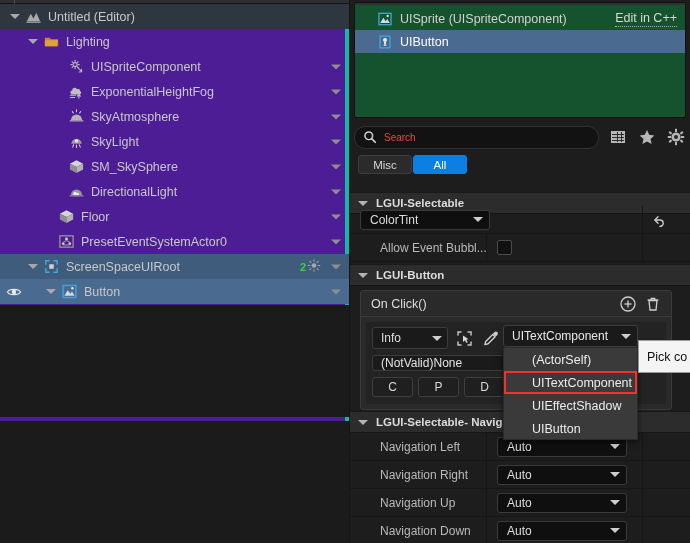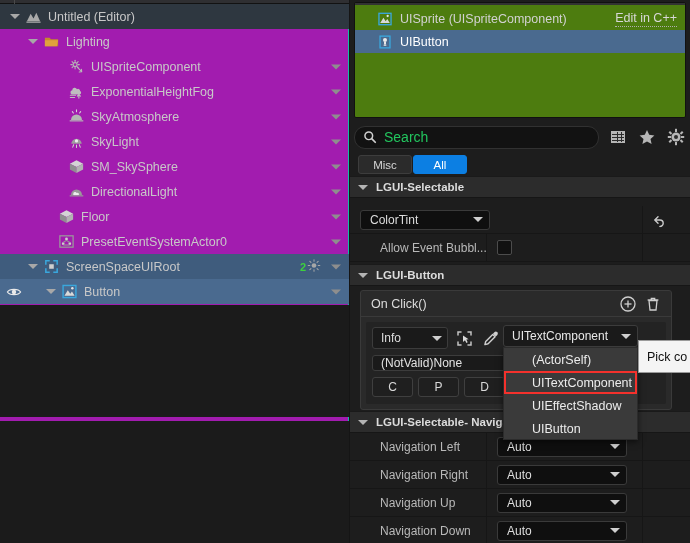--- a/index.html
+++ b/index.html
@@ -8,22 +8,22 @@
     background: #1b1b1b;
     font-family: "Liberation Sans", sans-serif;
     overflow: hidden;
     -webkit-font-smoothing: antialiased;
   }
   #root { position: relative; width: 690px; height: 543px; background: #151515; }
 
   
   #outliner {
     position: absolute; left: 0; top: 0; width: 349px; height: 543px;
-    background: #a21caf;
-    border-right: 1px solid #14b8a6;
+    background: #4c1d95;
+    border-right: 4px solid #14b8a6;
   }
   #outliner-topstrip {
     position: absolute; left: 0; top: 0; width: 349px; height: 4px;
     background: #2f2f32;
     border-bottom: 1px solid #121212;
   }
   #outliner-divider {
     position: absolute; left: 14px; top: 0; width: 1px; height: 4px; background: #4a4a4a;
   }
   #tree { position: absolute; left: 0; top: 4px; width: 349px; height: 417px; }
@@ -60,41 +60,41 @@
   }
 
   
   #details {
     position: absolute; left: 350px; top: 0; width: 340px; height: 543px;
     background: #1d1d1d;
   }
   
   #complist {
     position: absolute; left: 4px; top: 2px; width: 332px; height: 116px;
-    background: #4d7c0f; border: 1px solid #111; border-radius: 2px;
+    background: #14532d; border: 1px solid #111; border-radius: 2px;
   }
   #complist-topline { position:absolute; left:0; top:0; width:100%; height:2px; background:#323232; }
   .crow { position: relative; height: 23px; display: flex; align-items: center; padding-left: 22px;
           color: #d2d2d2; font-size: 12.5px; }
   .crow.csel { background: #4a6a8f; color: #fff; }
   .cicon { width: 16px; height: 16px; margin-right: 7px; flex:0 0 auto; display:block;}
   .edit-cpp {
     position: absolute; right: 8px; top: 50%; transform: translateY(-50%);
     color: #d8d8d8; font-size: 12.5px;
     border-bottom: 1px dotted #b0b0b0; padding-bottom: 1px;
   }
 
   
   #searchrow { position: absolute; left: 4px; top: 124px; width: 332px; height: 26px; display:flex; align-items:center; }
   #searchbox {
     width: 249px; height: 23px; background: #121212; border: 1px solid #313131;
     border-radius: 11px; display: flex; align-items: center; padding-left: 8px;
   }
   #searchbox .sicon { width: 14px; height: 14px; margin-right: 7px; flex:0 0 auto;}
-  #searchbox .sph { color: #22c55e; font-size: 14px; }
+  #searchbox .sph { color: #ef4444; font-size: 10px; }
   .tool-ic { width: 20px; height: 20px; margin-left: 9px; flex:0 0 auto; }
 
   
   #filterrow { position: absolute; left: 8px; top: 155px; height: 19px; display: flex; gap: 1px; }
   .fbtn {
     height: 19px; min-width: 54px; border-radius: 3px;
     display: flex; align-items: center; justify-content: center;
     font-size: 11.5px; color: #d6d6d6; background: #2b2b2b; border: 1px solid #3d3d3d;
     padding: 0 10px;
   }
@@ -466,21 +466,21 @@
           <circle cx="10" cy="10" r="2" fill="#2b2b2b"></circle>
         </svg>
       </span>
     </div>
 
     <div id="filterrow">
         <div class="fbtn">Misc</div>
         <div class="fbtn active">All</div>
       </div>
 
-    <div class="cat" style="top:176px;">
+    <div class="cat" style="top:192px;">
       <span class="cc"></span>
       <span>LGUI-Selectable</span>
     </div>
 
     <div class="prow" style="top:206px;">
       <div class="pval">
         <div class="combo" style="width:130px;">
           <span>ColorTint</span>
           <span class="chev"></span>
         </div>

